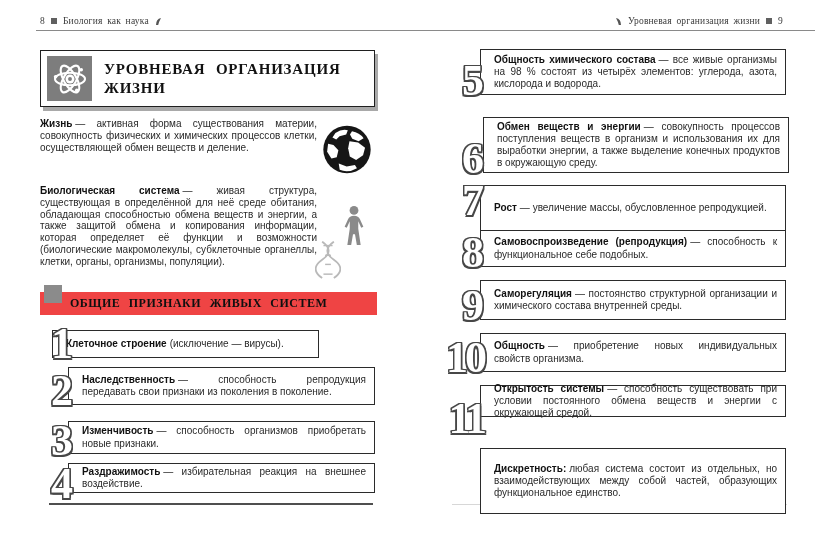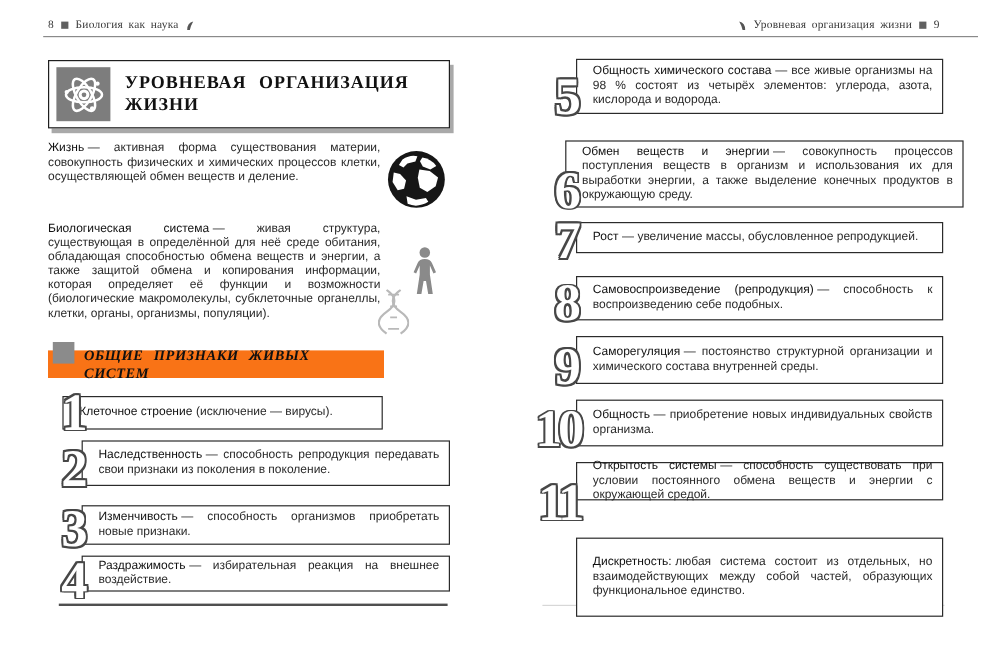--- a/index.html
+++ b/index.html
@@ -19,28 +19,28 @@
     border:1.5px solid #1f1f1f;background:#fff;box-shadow:3px 4px 0 #a9a9a9;
     display:flex;align-items:center;}
   .atom-badge{width:45px;height:45px;background:#7d7d7d;margin-left:6px;flex:0 0 auto;
     display:flex;align-items:center;justify-content:center;}
   .title-text{font-family:"Liberation Serif",serif;font-weight:bold;font-size:15px;line-height:19px;
     letter-spacing:.8px;word-spacing:6px;margin-left:12px;width:245px;color:#111;}
 
   
   .para{position:absolute;left:40px;width:277px;font-size:10px;line-height:11.8px;
     text-align:justify;margin:0;color:#2a2a2a;}
-  .term{font-weight:normal;margin-right:3px;color:#111;}
+  .term{font-weight:bold;margin-right:3px;color:#111;}
 
   
   .fig{position:absolute;}
 
   
-  .section-bar{position:absolute;left:40px;top:292px;width:280px;height:23px;background:#f97316;
-    display:flex;align-items:center;font-style:italic;}
+  .section-bar{position:absolute;left:40px;top:292px;width:337px;height:23px;background:#ef4444;
+    display:flex;align-items:center;}
   .section-square{position:absolute;left:44px;top:285px;width:18px;height:18px;background:#8b8b8b;z-index:2;}
   .section-title{margin-left:30px;font-family:"Liberation Serif",serif;font-weight:bold;
     font-size:12px;letter-spacing:.5px;word-spacing:5px;color:#101010;}
 
   
   .ibox{position:absolute;box-sizing:border-box;border:1px solid #2b2b2b;background:#fff;
     display:flex;align-items:center;z-index:1;}
   .ibox p{margin:0;padding:0 8px 0 13px;width:100%;font-size:10px;line-height:12.2px;
     text-align:justify;color:#2a2a2a;}
 
@@ -157,32 +157,32 @@
   <div class="ibox" style="left:68px;top:463px;width:307px;height:30px">
     <p><b class="term">Раздражимость</b><span>— избирательная реакция на внешнее воздействие.</span></p>
   </div>
 
   <div class="num numR" style="top:57px">5</div>
   <div class="ibox" style="left:480px;top:49px;width:306px;height:46px">
     <p><b class="term">Общность химического состава</b><span>— все живые организмы на 98 % состоят из четырёх элементов: углерода, азота, кислорода и водорода.</span></p>
   </div>
 
   <div class="num numR" style="top:135px">6</div>
-  <div class="ibox" style="left:471px;top:117px;width:332px;height:56px">
+  <div class="ibox" style="left:483px;top:117px;width:306px;height:56px">
     <p><b class="term">Обмен веществ и энергии</b><span>— совокупность процессов поступления веществ в организм и использования их для выработки энергии, а также выделение конечных продуктов в окружающую среду.</span></p>
   </div>
 
   <div class="num numR" style="top:177px">7</div>
-  <div class="ibox" style="left:480px;top:185px;width:306px;height:26px">
+  <div class="ibox" style="left:480px;top:185px;width:306px;height:47px">
     <p><b class="term">Рост</b><span>— увеличение массы, обусловленное репродукцией.</span></p>
   </div>
 
   <div class="num numR" style="top:229px">8</div>
   <div class="ibox" style="left:480px;top:230px;width:306px;height:37px">
-    <p><b class="term">Самовоспроизведение (репродукция)</b><span>— способность к воспроизведению себе подобных.</span></p>
+    <p><b class="term">Самовоспроизведение (репродукция)</b><span>— способность к функциональное себе подобных.</span></p>
   </div>
 
   <div class="num numR" style="top:282px">9</div>
   <div class="ibox" style="left:480px;top:280px;width:306px;height:40px">
     <p><b class="term">Саморегуляция</b><span>— постоянство структурной организации и химического состава внутренней среды.</span></p>
   </div>
 
   <div class="num numR num2" style="top:334px">10</div>
   <div class="ibox" style="left:480px;top:333px;width:306px;height:39px">
     <p><b class="term">Общность</b><span>— приобретение новых индивидуальных свойств организма.</span></p>

